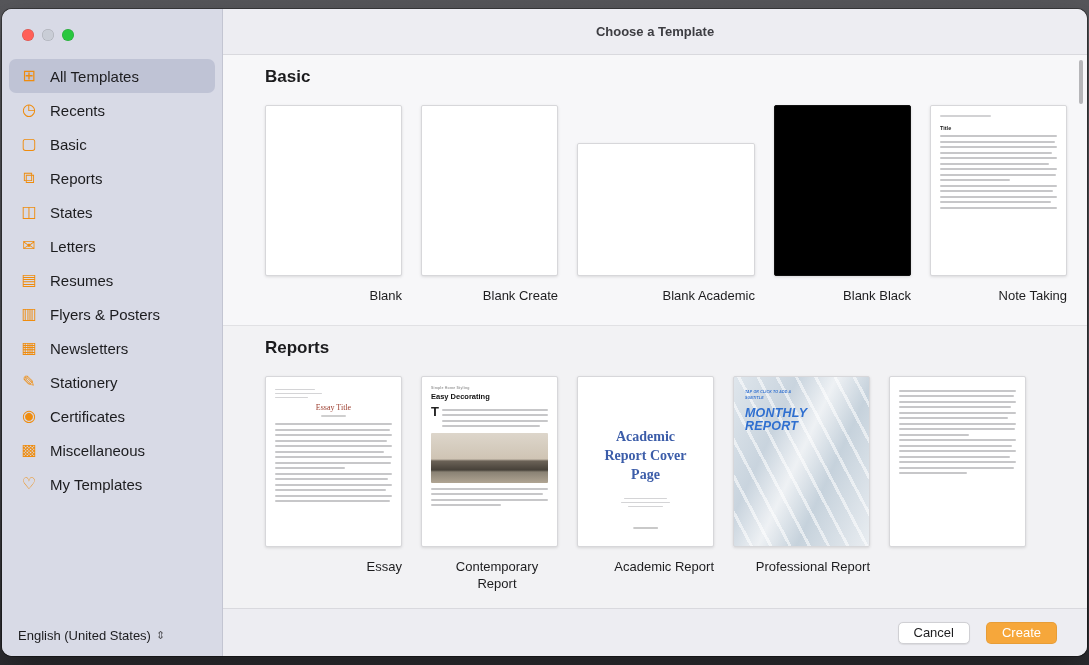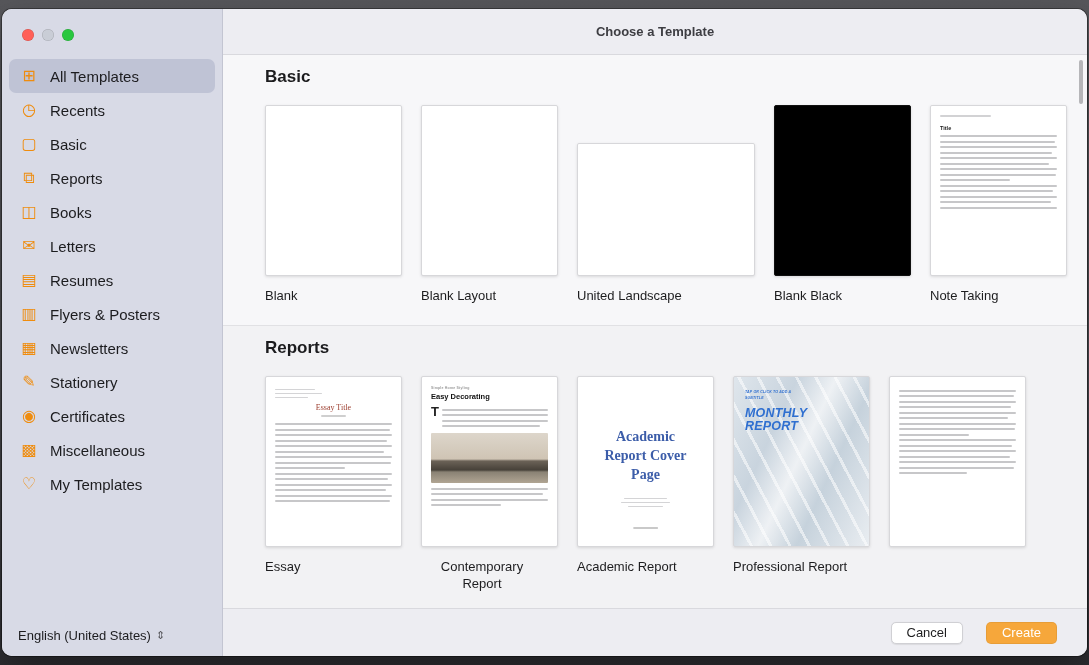--- a/index.html
+++ b/index.html
@@ -29,21 +29,21 @@
   
   .main{flex:1;display:flex;flex-direction:column;min-width:0;}
   .titlebar{height:45px;flex-shrink:0;display:flex;align-items:center;justify-content:center;
     background:#ededf2;border-bottom:1px solid #d9d9de;font-size:13px;font-weight:600;color:#3d3d42;}
   .content{flex:1;position:relative;overflow:hidden;display:flex;flex-direction:column;}
   .section{padding:8px 0 0 42px;box-sizing:border-box;overflow:hidden;}
   .section.basic{height:270px;background:#f7f7f9;}
   .section.reports{flex:1;background:#f2f2f4;border-top:1px solid #e1e1e4;}
   .section h2{margin:4px 0 12px;font-size:17px;font-weight:700;color:#1c1c1e;}
   .grid{display:flex;gap:19px;align-items:flex-start;}
-  .card{display:flex;flex-direction:column;align-items:flex-start;flex-shrink:0;}
+  .card{display:flex;flex-direction:column;align-items:flex-end;flex-shrink:0;}
   .thumb-wrap{height:177px;display:flex;align-items:flex-end;}
   .thumb{width:137px;height:171px;background:#fff;border:1px solid #d7d7da;border-radius:2px;
     box-shadow:0 1px 3px rgba(0,0,0,.12);position:relative;overflow:hidden;box-sizing:border-box;}
   .thumb.blank-landscape{width:178px;height:133px;}
   .thumb.blank-black{background:#000;border-color:#111;}
   .thumb.professional{
     background:
       repeating-linear-gradient(62deg, rgba(255,255,255,0) 0 14px, rgba(255,255,255,.55) 14px 17px),
       linear-gradient(115deg,#dfe6ec 0%,#c9d4de 30%,#eef1f4 48%,#c6d2dc 66%,#e9edf1 100%);
     font-style: italic;
@@ -76,21 +76,21 @@
   .p-kicker{font-size:3.5px;font-weight:700;color:var(--report-blue,#2f6fd0);width:46%;margin:4px 0 6px 2px;line-height:1.6;letter-spacing:.2px;}
   .p-title{font-size:12.5px;font-weight:800;color:var(--report-blue,#2f6fd0);width:64%;margin-left:2px;line-height:1.05;letter-spacing:.2px;}
   
   .t-title{font-family:"Liberation Serif","DejaVu Serif",serif;font-size:7px;color:#2b2b2b;text-align:center;margin-top:9px;}
   .t-sub{font-size:4px;color:#888;text-align:center;margin:2px 0 7px;}
   .t-photo{width:80%;height:60px;margin:0 auto 7px;border-radius:1px;
     background:linear-gradient(180deg,#9fb3c8 0%,#c2cdd8 26%,#c97a3e 30%,#8e4c26 52%,#b06a33 68%,#6f3a1c 100%);}
   .t-meta{font-size:4px;color:#777;text-align:center;margin-top:2.5px;}
   
   .scroll-thumb{position:absolute;top:5px;right:4px;width:4px;height:44px;border-radius:2px;background:rgba(60,60,67,.35);}
-  .footer{height:47px;flex-shrink:0;display:flex;align-items:center;justify-content:flex-end;gap:23px;
+  .footer{height:47px;flex-shrink:0;display:flex;align-items:center;justify-content:flex-end;gap:16px;
     padding-right:30px;background:#ededf2;border-top:1px solid #d9d9de;}
   .btn{height:22px;padding:0 15px;border-radius:5px;font-size:13px;font-family:inherit;display:flex;align-items:center;cursor:default;}
   .btn.cancel{background:#fff;border:1px solid #d0d0d4;color:#1d1d1f;box-shadow:0 .5px 1px rgba(0,0,0,.08);}
   .btn.create{background:var(--create-button,#f6a73b);border:1px solid rgba(0,0,0,.06);color:#fff;}
 </style>
 </head>
 <body>
 
 <div class="window">
 
@@ -112,21 +112,21 @@
         <div class="sb-item">
           <span class="sb-icon">▢</span>
           <span class="sb-label">Basic</span>
         </div>
         <div class="sb-item">
           <span class="sb-icon">⧉</span>
           <span class="sb-label">Reports</span>
         </div>
         <div class="sb-item">
           <span class="sb-icon">◫</span>
-          <span class="sb-label">Books</span>
+          <span class="sb-label">States</span>
         </div>
         <div class="sb-item">
           <span class="sb-icon">✉</span>
           <span class="sb-label">Letters</span>
         </div>
         <div class="sb-item">
           <span class="sb-icon">▤</span>
           <span class="sb-label">Resumes</span>
         </div>
         <div class="sb-item">
@@ -172,27 +172,27 @@
             <div class="card">
               <div class="thumb-wrap">
                 <div class="thumb blank"></div>
               </div>
               <div class="card-label">Blank</div>
             </div>
             <div class="card">
               <div class="thumb-wrap">
                 <div class="thumb blank"></div>
               </div>
-              <div class="card-label">Blank Layout</div>
+              <div class="card-label">Blank Create</div>
             </div>
             <div class="card">
               <div class="thumb-wrap">
                 <div class="thumb blank-landscape"></div>
               </div>
-              <div class="card-label">United Landscape</div>
+              <div class="card-label">Blank Academic</div>
             </div>
             <div class="card">
               <div class="thumb-wrap">
                 <div class="thumb blank-black"></div>
               </div>
               <div class="card-label">Blank Black</div>
             </div>
             <div class="card">
               <div class="thumb-wrap">
                 <div class="thumb note">

